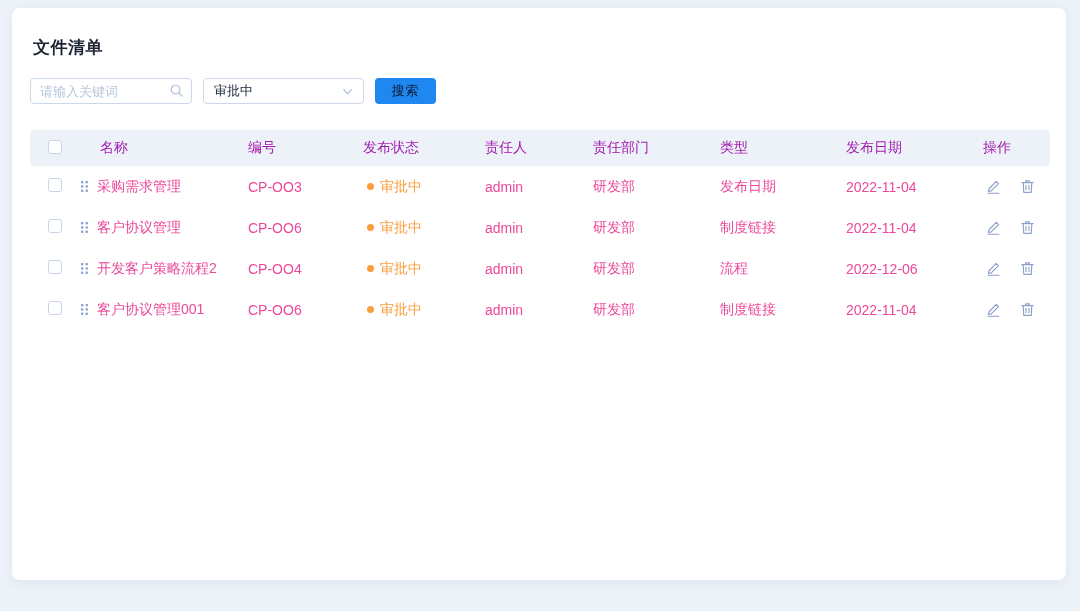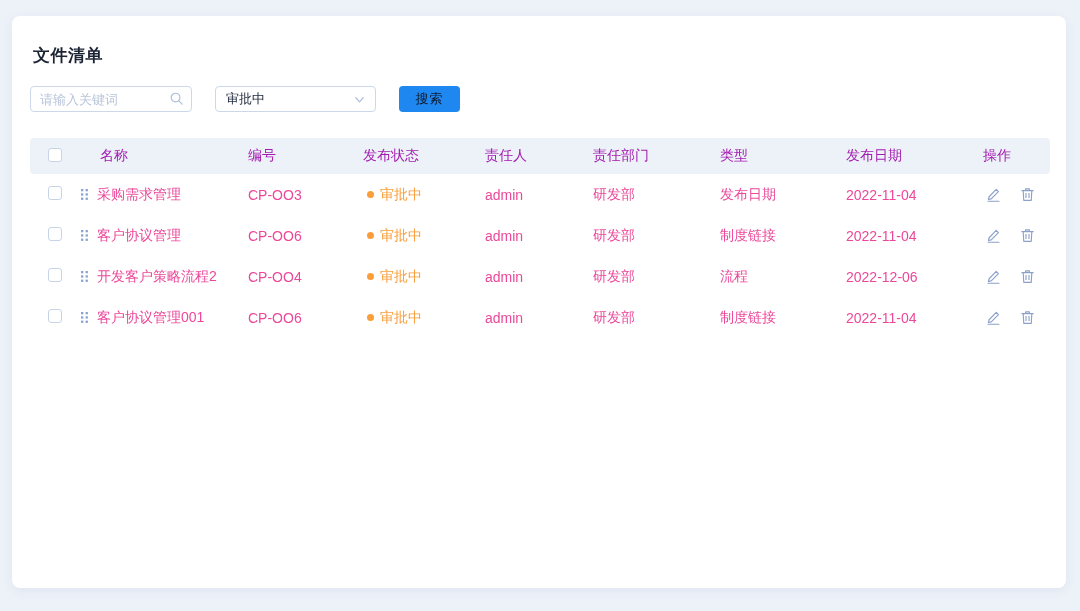--- a/index.html
+++ b/index.html
@@ -5,40 +5,39 @@
   html,body{margin:0;padding:0;}
   body{
     width:1080px;height:611px;
     background:#edf2f9;
     font-family:"Liberation Sans","DejaVu Sans",sans-serif;
     position:relative;
     -webkit-font-smoothing:antialiased;
   }
   .card{
     position:absolute;
-    left:12px; top:16px; width:1054px; height:572px;
+    left:12px; top:8px; width:1054px; height:572px;
     background:#ffffff;
     border-radius:8px;
     box-shadow:0 3px 12px rgba(40,70,130,0.07);
     box-sizing:border-box;
     padding:20px 18px 0 21px;
   }
   .page-title{
     margin:8px 0 0 0;
     font-size:17px;
     font-weight:700;
     color:#1c2434;
     letter-spacing:0.5px;
   }
   
   .toolbar{
     margin-top:19px;
     display:flex;
     align-items:flex-start;
-    gap:12px;
   }
   .search-box{
     position:relative;
     width:162px;height:26px;
     margin-left:-3px;
   }
   .search-box input{
     width:100%;height:100%;
     box-sizing:border-box;
     border:1px solid #ccd8ea;

